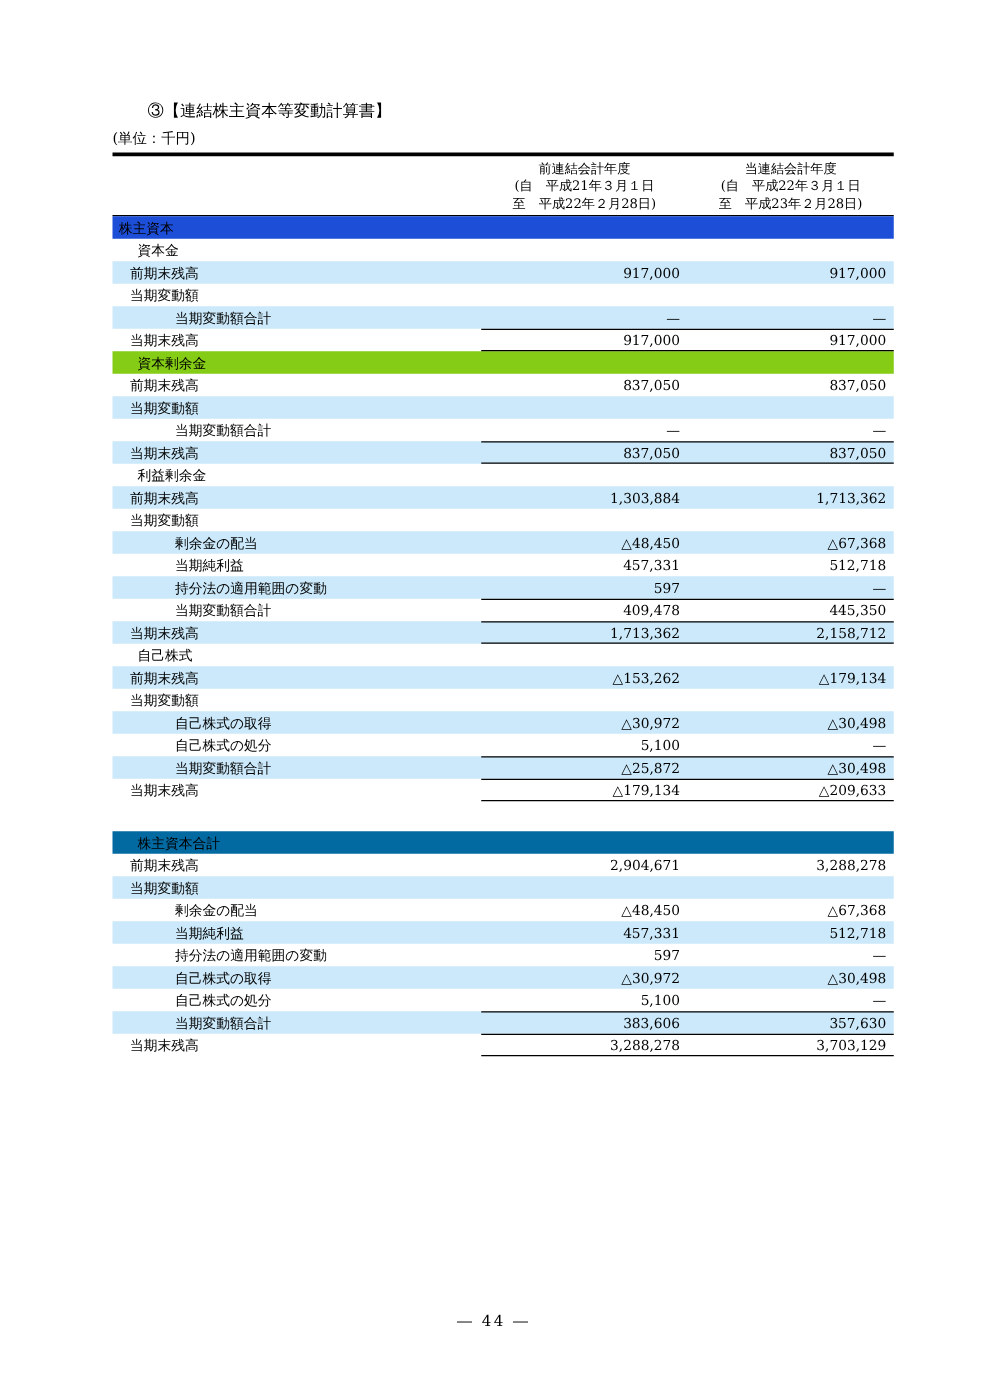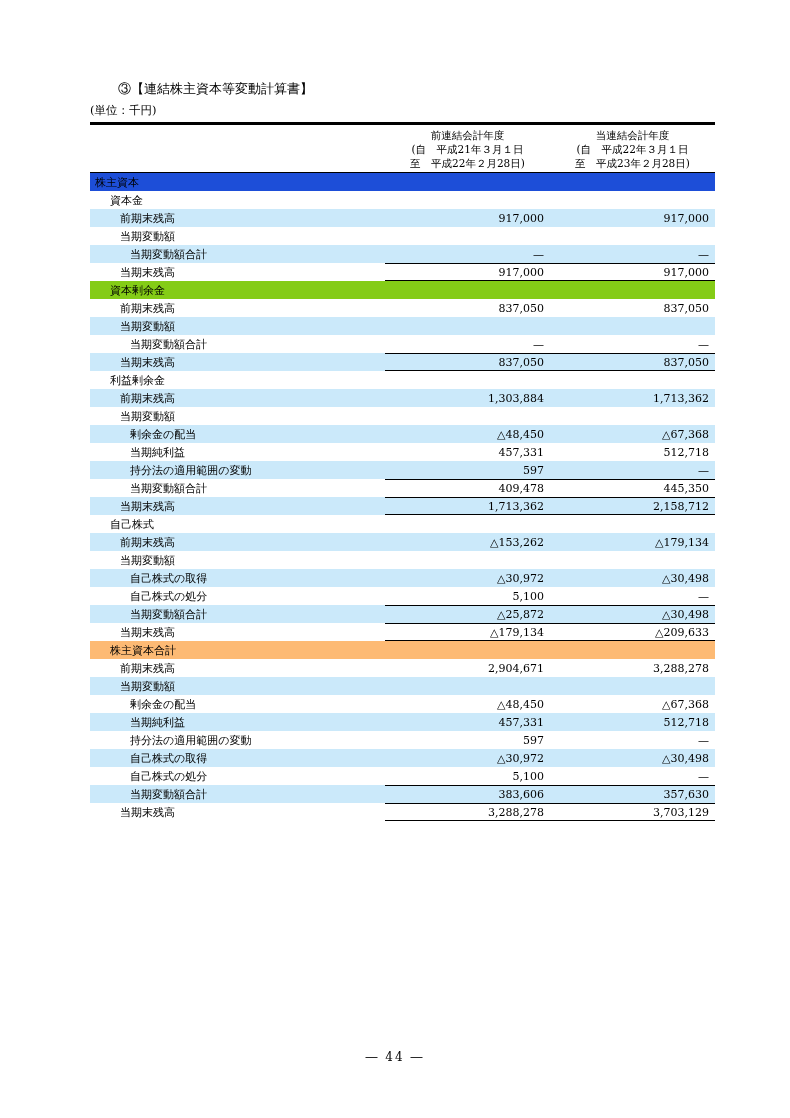--- a/index.html
+++ b/index.html
@@ -62,22 +62,22 @@
     font-size: 11px;
   }
   .row-label {
     width: 295px;
     white-space: nowrap;
     box-sizing: border-box;
     overflow: hidden;
   }
   .i0 { padding-left: 5px; }
   .i1 { padding-left: 20px; }
-  .i2 { padding-left: 30px; }
-  .i3 { padding-left: 40px; }
+  .i2 { padding-left: 14px; }
+  .i3 { padding-left: 50px; }
   .vals {
     width: 330px;
     height: 100%;
     display: flex;
     align-items: center;
     box-sizing: border-box;
   }
   .vals.bt { border-top: 1.5px solid #000; }
   .vals.bb { border-bottom: 1.5px solid #000; }
   .cell {
@@ -296,21 +296,21 @@
           <div class="cell">△30,498</div>
         </div>
       </div>
       <div class="row">
         <div class="row-label i2">当期末残高</div>
         <div class="vals bt bb">
           <div class="cell">△179,134</div>
           <div class="cell">△209,633</div>
         </div>
       </div>
-      <div class="row" style="background: #fdba74;">
+      <div class="row" style="background: #0369a1; margin-top: 24px;">
         <div class="row-label i1">株主資本合計</div>
         <div class="vals">
           <div class="cell"></div>
           <div class="cell"></div>
         </div>
       </div>
       <div class="row">
         <div class="row-label i2">前期末残高</div>
         <div class="vals">
           <div class="cell">2,904,671</div>

